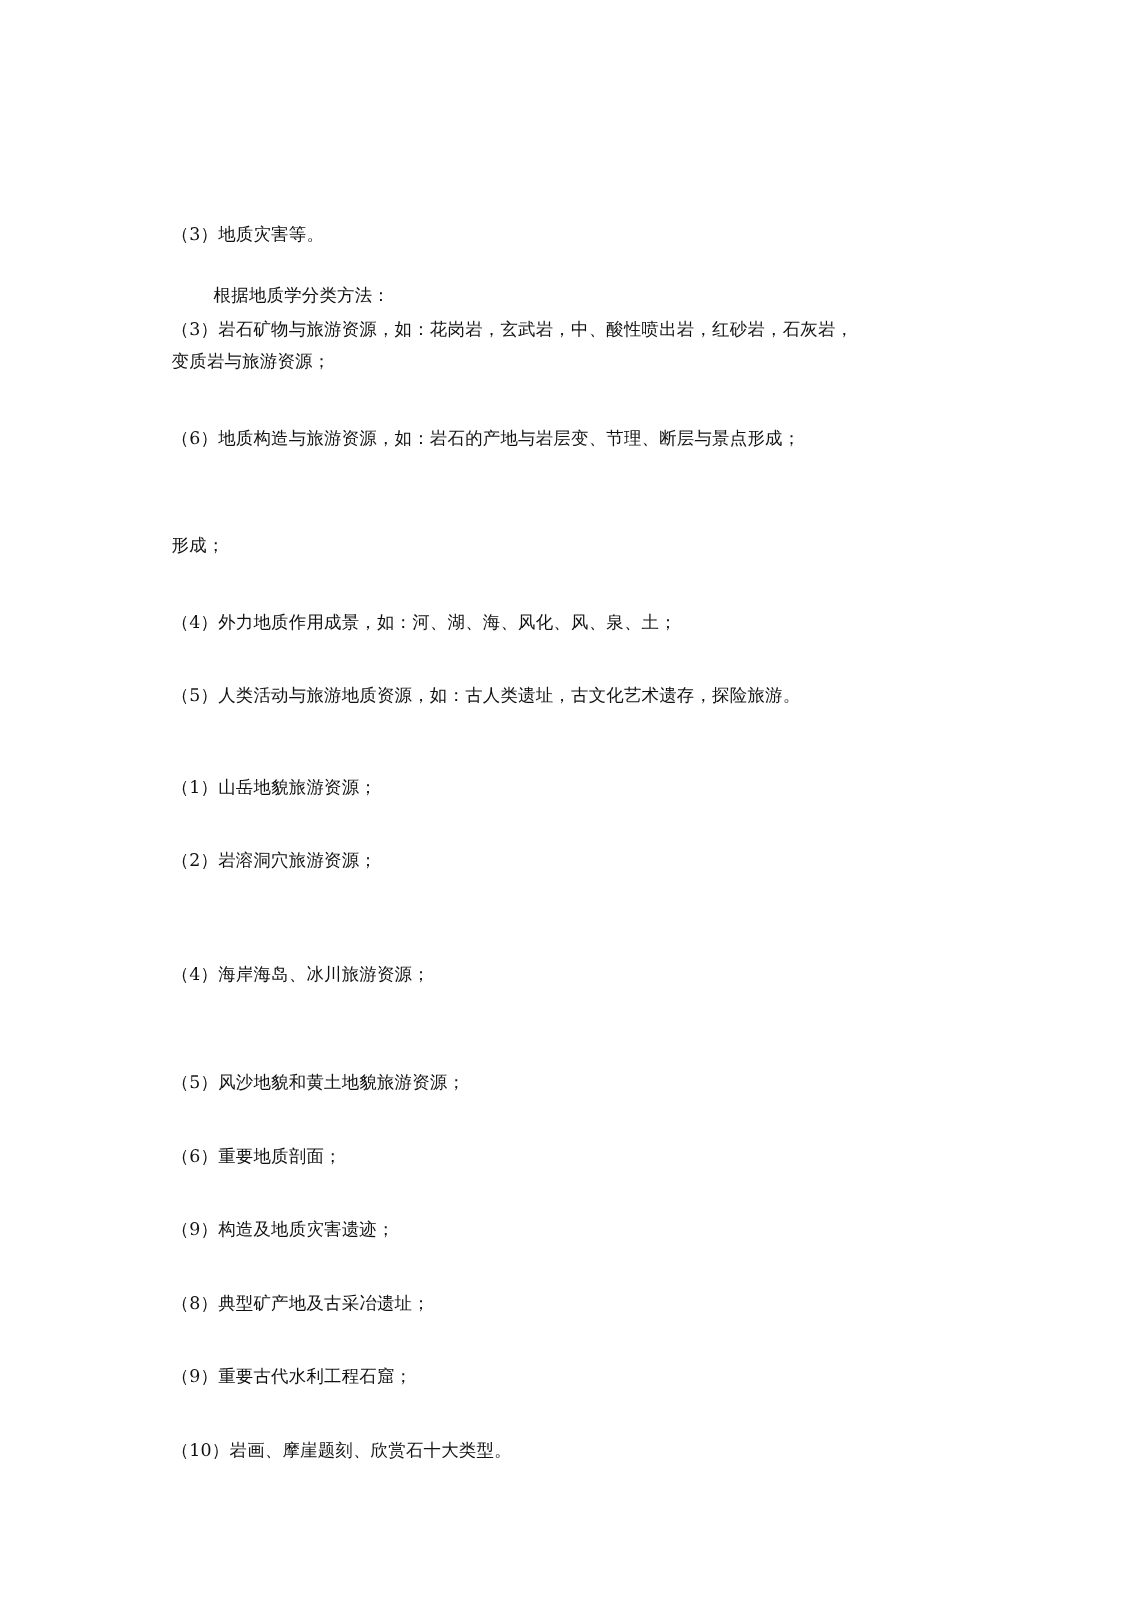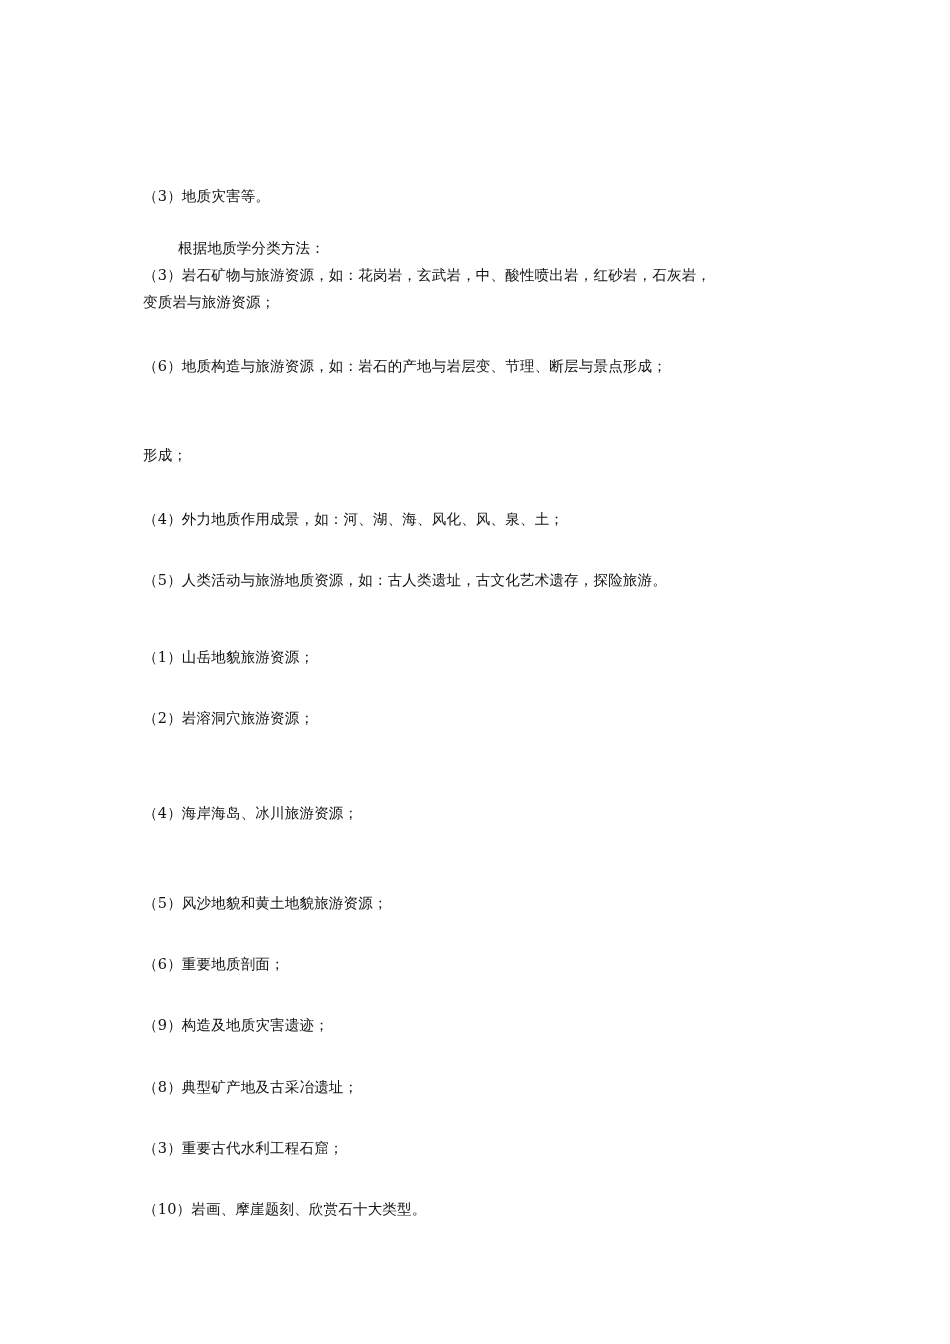--- a/index.html
+++ b/index.html
@@ -26,20 +26,21 @@
     .line {
       position: absolute;
       left: 143px;
       font-size: 14.5px;
       line-height: 20px;
       white-space: nowrap;
       letter-spacing: 0.2px;
     }
     .indent {
       left: 178px;
+      font-family: Liberation Mono, monospace;
     }
     .cont {
       left: 143px;
     }
   </style>
 </head>
 <body>
 
 <div class="page">
   <div class="line" style="top:144px">（3）地质灾害等。</div>
@@ -50,15 +51,15 @@
   <div class="line cont" style="top:403px">形成；</div>
   <div class="line" style="top:467px">（4）外力地质作用成景，如：河、湖、海、风化、风、泉、土；</div>
   <div class="line" style="top:528px">（5）人类活动与旅游地质资源，如：古人类遗址，古文化艺术遗存，探险旅游。</div>
   <div class="line" style="top:605px">（1）山岳地貌旅游资源；</div>
   <div class="line" style="top:666px">（2）岩溶洞穴旅游资源；</div>
   <div class="line" style="top:761px">（4）海岸海岛、冰川旅游资源；</div>
   <div class="line" style="top:851px">（5）风沙地貌和黄土地貌旅游资源；</div>
   <div class="line" style="top:912px">（6）重要地质剖面；</div>
   <div class="line" style="top:973px">（9）构造及地质灾害遗迹；</div>
   <div class="line" style="top:1035px">（8）典型矿产地及古采冶遗址；</div>
-  <div class="line" style="top:1096px">（3）重要古代水利工程石窟；</div>
+  <div class="line" style="top:1096px">（9）重要古代水利工程石窟；</div>
   <div class="line" style="top:1157px">（10）岩画、摩崖题刻、欣赏石十大类型。</div>
 </div>
 
 </body></html>

